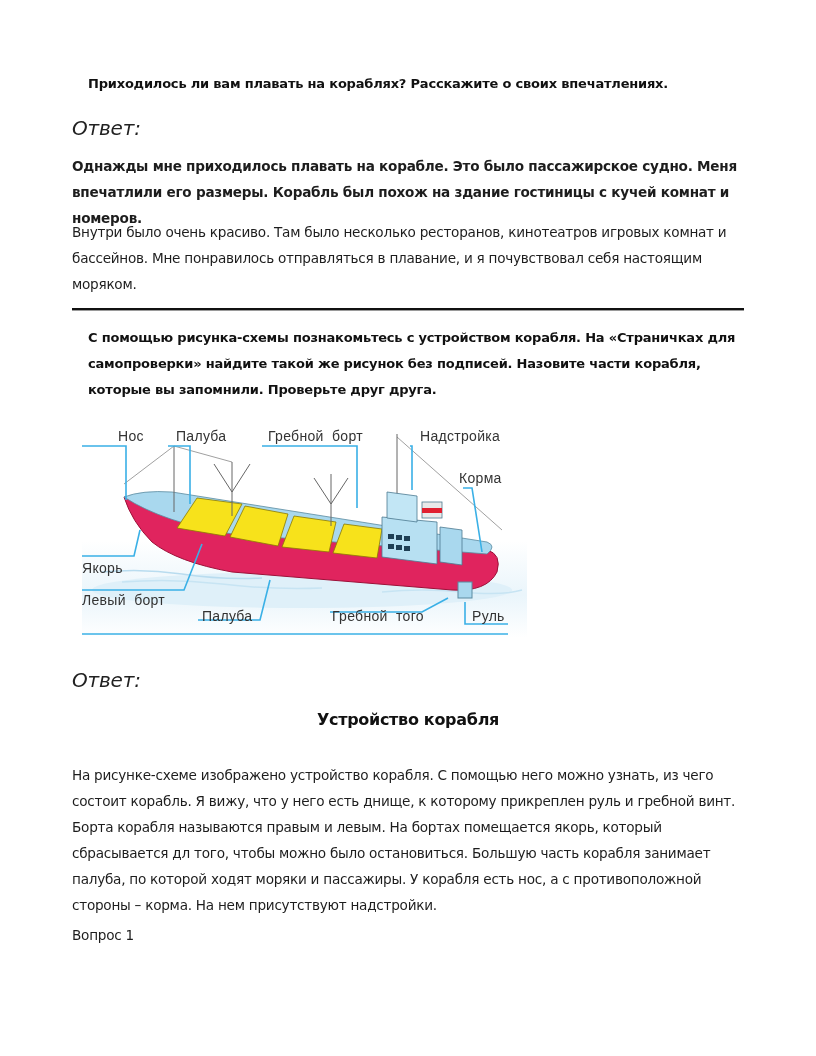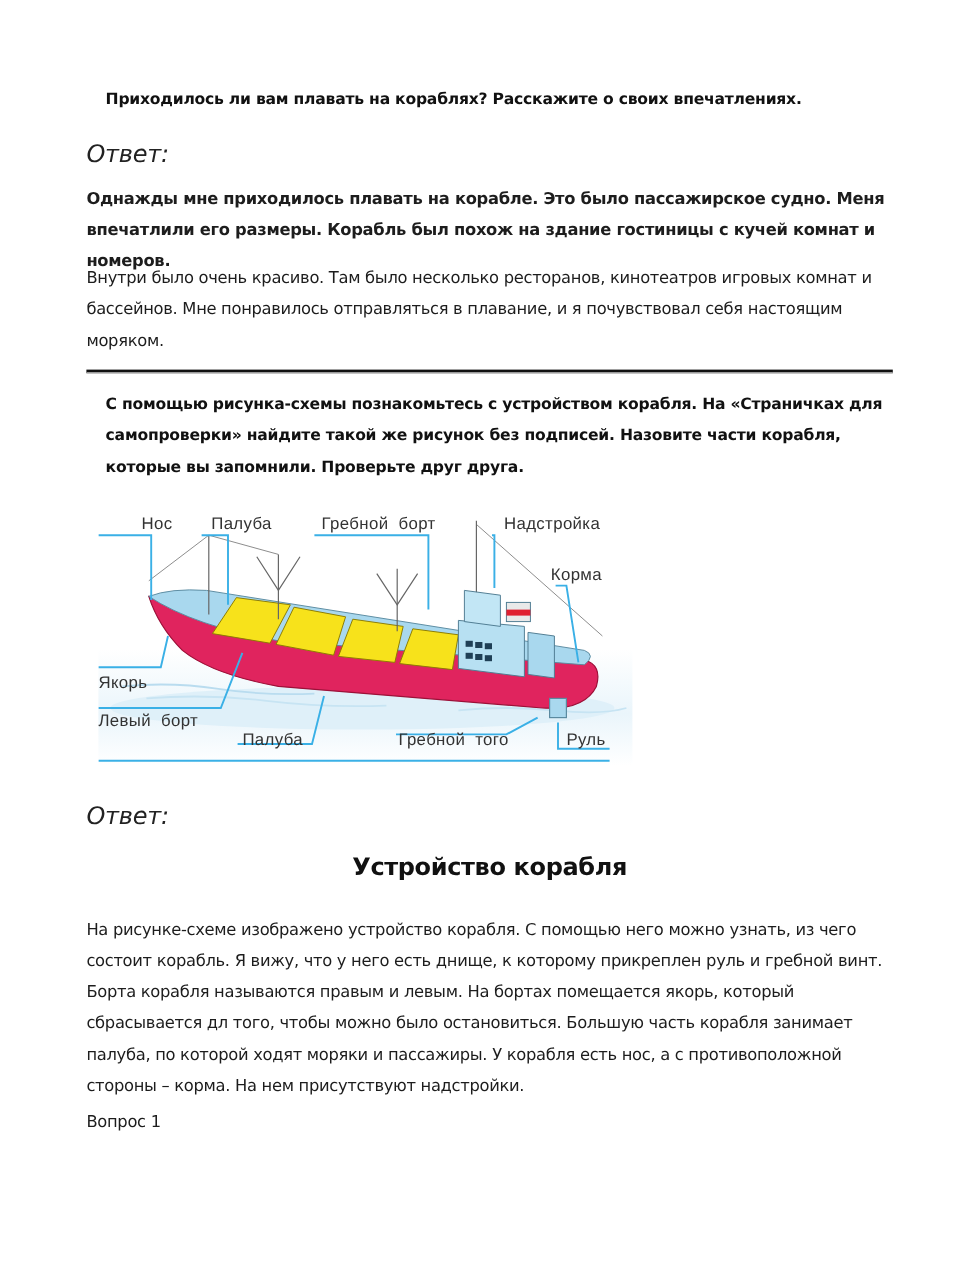--- a/index.html
+++ b/index.html
@@ -21,21 +21,21 @@
     .para {
       position: absolute; left: 0; width: 672px;
       font-size: 13.6px; line-height: 26px; letter-spacing: -0.25px; color: #1d1d1d;
     }
     .rule {
       position: absolute; left: 0; width: 672px; top: 308px; height: 2px;
       background: #111; border-bottom: 1px solid #9a9a9a;
     }
     .title {
       position: absolute; left: 0; width: 672px; top: 710px;
-      text-align: center; font-size: 20px; font-weight: bold; letter-spacing: -0.3px; color: #111;
+      text-align: center; font-size: 16px; font-weight: bold; letter-spacing: -0.3px; color: #111;
     }
     .ship-figure {
       position: absolute; left: 10px; top: 422px; width: 445px; height: 216px;
       background: linear-gradient(180deg, #ffffff 0%, #ffffff 55%, #eaf5fb 80%, #ffffff 100%);
     }
     .ship-figure svg { position: absolute; left: 0; top: 0; }
     .lbl {
       position: absolute; font-family: "Liberation Sans", sans-serif;
       font-size: 14px; color: #333; letter-spacing: 0.3px; white-space: nowrap;
     }

